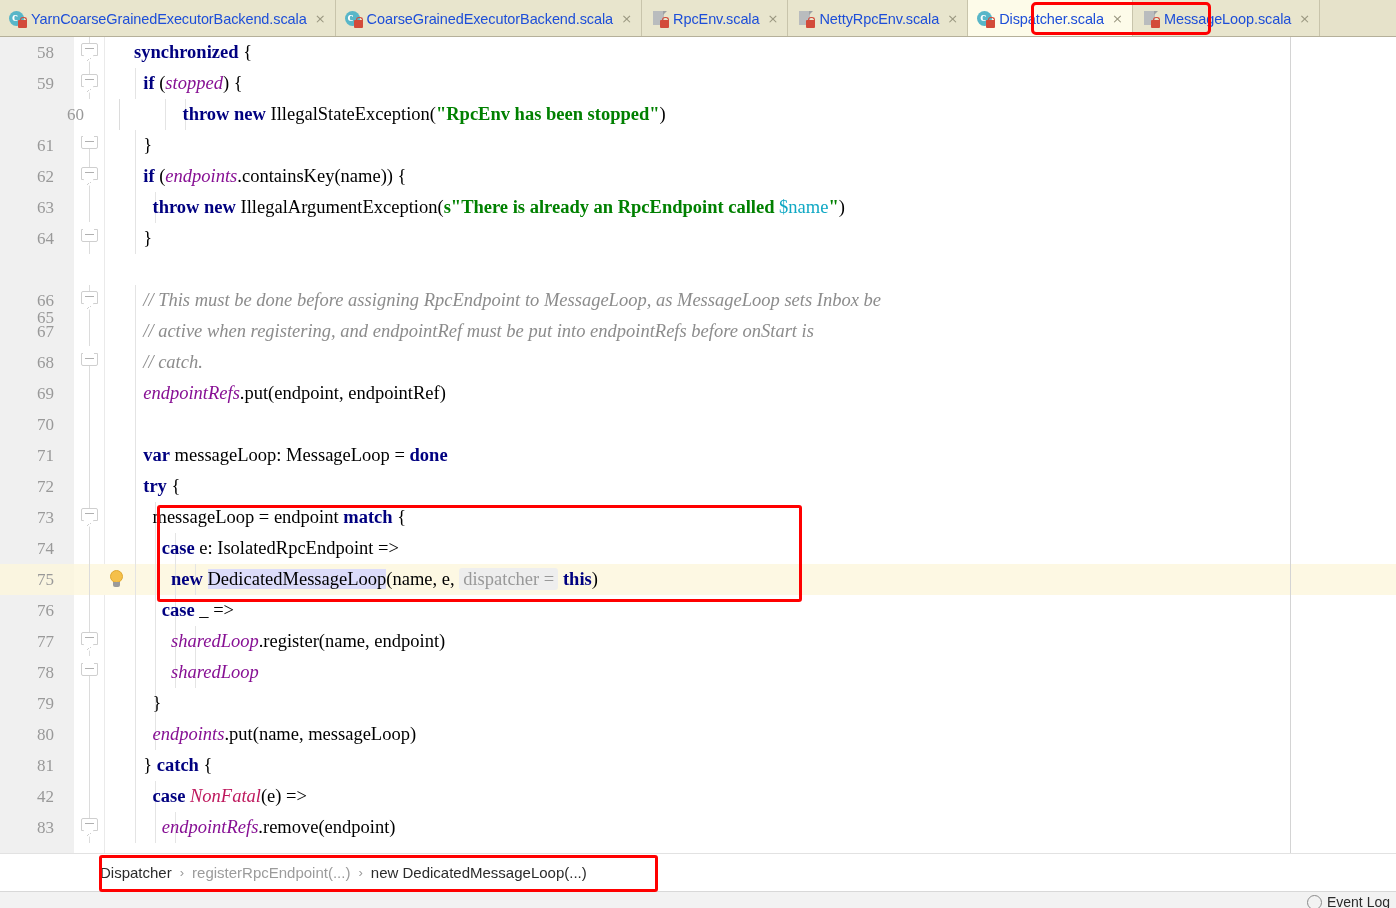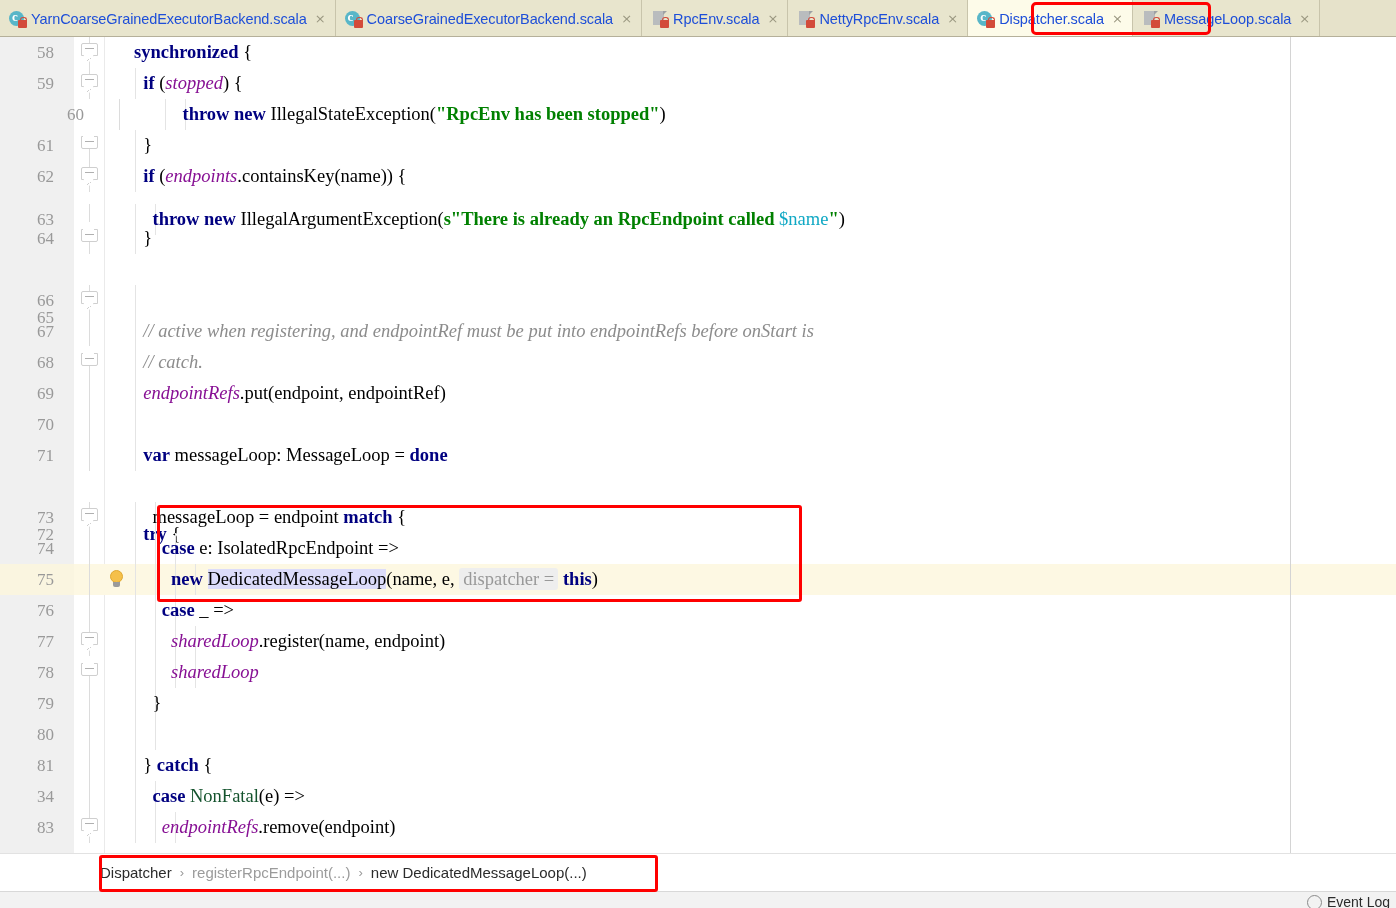--- a/index.html
+++ b/index.html
@@ -153,21 +153,21 @@
   .iguide {
     position: absolute; top: 0; width: 1px; height: 31px; background: #e4e4e4;
   }
 
   
   .kw   { color: #000080; font-weight: bold; }
   .str  { color: #008000; font-weight: bold; }
   .interp { color: #0fa8c4; font-weight: normal; }
   .fld  { color: #871094; font-style: italic; }
   .cmt  { color: #8c8c8c; font-style: italic; }
-  .obj  { color: #14532d; }
+  .obj  { color: #be185d; font-style: italic; }
   .sel  { background: #dcdcfa; }
   .hint {
     background: #eeeeee; color: #999999;
     border-radius: 3px; padding: 1px 4px;
   }
 
   
   .foldline {
     position:absolute; left:15px; top:0; width:1px; height:31px; background:#dcdcdc;
   }
@@ -355,21 +355,21 @@
             <div class="foldline"></div>
             <div class="foldmark open">
               <div class="shape"></div>
               <div class="dash"></div>
               <div class="tip"></div>
             </div>
           </div>
           <div class="iguide" style="left: 135px;"></div>
           <div class="code">  <span class="kw">if</span> (<span class="fld">endpoints</span>.containsKey(name)) {</div>
         </div>
-        <div class="row" style="top: 167px; position: absolute;">
+        <div class="row" style="top: 155px; position: absolute;">
           <div class="lineno">63</div>
           <div class="foldcell">
             <div class="foldline"></div>
           </div>
           <div class="iguide" style="left: 135px;"></div>
           <div class="iguide" style="left: 155.04px;"></div>
           <div class="code">    <span class="kw">throw</span> <span class="kw">new</span> IllegalArgumentException(<span class="str">s</span><span class="str">"There is already an RpcEndpoint called <span class="interp">$name</span>"</span>)</div>
         </div>
         <div class="row" style="top: 186px; position: absolute;">
           <div class="lineno">64</div>
@@ -396,20 +396,21 @@
           <div class="lineno">66</div>
           <div class="foldcell">
             <div class="foldline"></div>
             <div class="foldmark open">
               <div class="shape"></div>
               <div class="dash"></div>
               <div class="tip"></div>
             </div>
           </div>
           <div class="iguide" style="left: 135px;"></div>
+          <div class="code">  <span class="cmt">// This must be done before assigning RpcEndpoint to MessageLoop, as MessageLoop sets Inbox be</span></div>
         </div>
         <div class="row" style="top: 279px; position: absolute;">
           <div class="lineno">67</div>
           <div class="foldcell">
             <div class="foldline"></div>
           </div>
           <div class="iguide" style="left: 135px;"></div>
           <div class="code">  <span class="cmt">// active when registering, and endpointRef must be put into endpointRefs before onStart is</span></div>
         </div>
         <div class="row" style="top: 310px; position: absolute;">
@@ -442,21 +443,21 @@
           <div class="code"></div>
         </div>
         <div class="row" style="top: 403px; position: absolute;">
           <div class="lineno">71</div>
           <div class="foldcell">
             <div class="foldline"></div>
           </div>
           <div class="iguide" style="left: 135px;"></div>
           <div class="code">  <span class="kw">var</span> messageLoop: MessageLoop = <span class="kw">done</span></div>
         </div>
-        <div class="row" style="top: 434px; position: absolute; margin-top: 48px;">
+        <div class="row" style="top: 434px; position: absolute;">
           <div class="lineno">72</div>
           <div class="foldcell">
             <div class="foldline"></div>
           </div>
           <div class="iguide" style="left: 135px;"></div>
           <div class="code">  <span class="kw">try</span> {</div>
         </div>
         <div class="row" style="top: 465px; position: absolute;">
           <div class="lineno">73</div>
           <div class="foldcell">
@@ -549,31 +550,32 @@
           <div class="iguide" style="left: 155.04px;"></div>
           <div class="code">    }</div>
         </div>
         <div class="row" style="top: 682px; position: absolute;">
           <div class="lineno">80</div>
           <div class="foldcell">
             <div class="foldline"></div>
           </div>
           <div class="iguide" style="left: 135px;"></div>
           <div class="iguide" style="left: 155.04px;"></div>
+          <div class="code">    <span class="fld">endpoints</span>.put(name, messageLoop)</div>
         </div>
         <div class="row" style="top: 713px; position: absolute;">
           <div class="lineno">81</div>
           <div class="foldcell">
             <div class="foldline"></div>
           </div>
           <div class="iguide" style="left: 135px;"></div>
           <div class="code">  } <span class="kw">catch</span> {</div>
         </div>
         <div class="row" style="top: 744px; position: absolute;">
-          <div class="lineno">34</div>
+          <div class="lineno">42</div>
           <div class="foldcell">
             <div class="foldline"></div>
           </div>
           <div class="iguide" style="left: 135px;"></div>
           <div class="iguide" style="left: 155.04px;"></div>
           <div class="code">    <span class="kw">case</span> <span class="obj">NonFatal</span>(e) =&gt;</div>
         </div>
         <div class="row" style="top: 775px; position: absolute;">
           <div class="lineno">83</div>
           <div class="foldcell">

